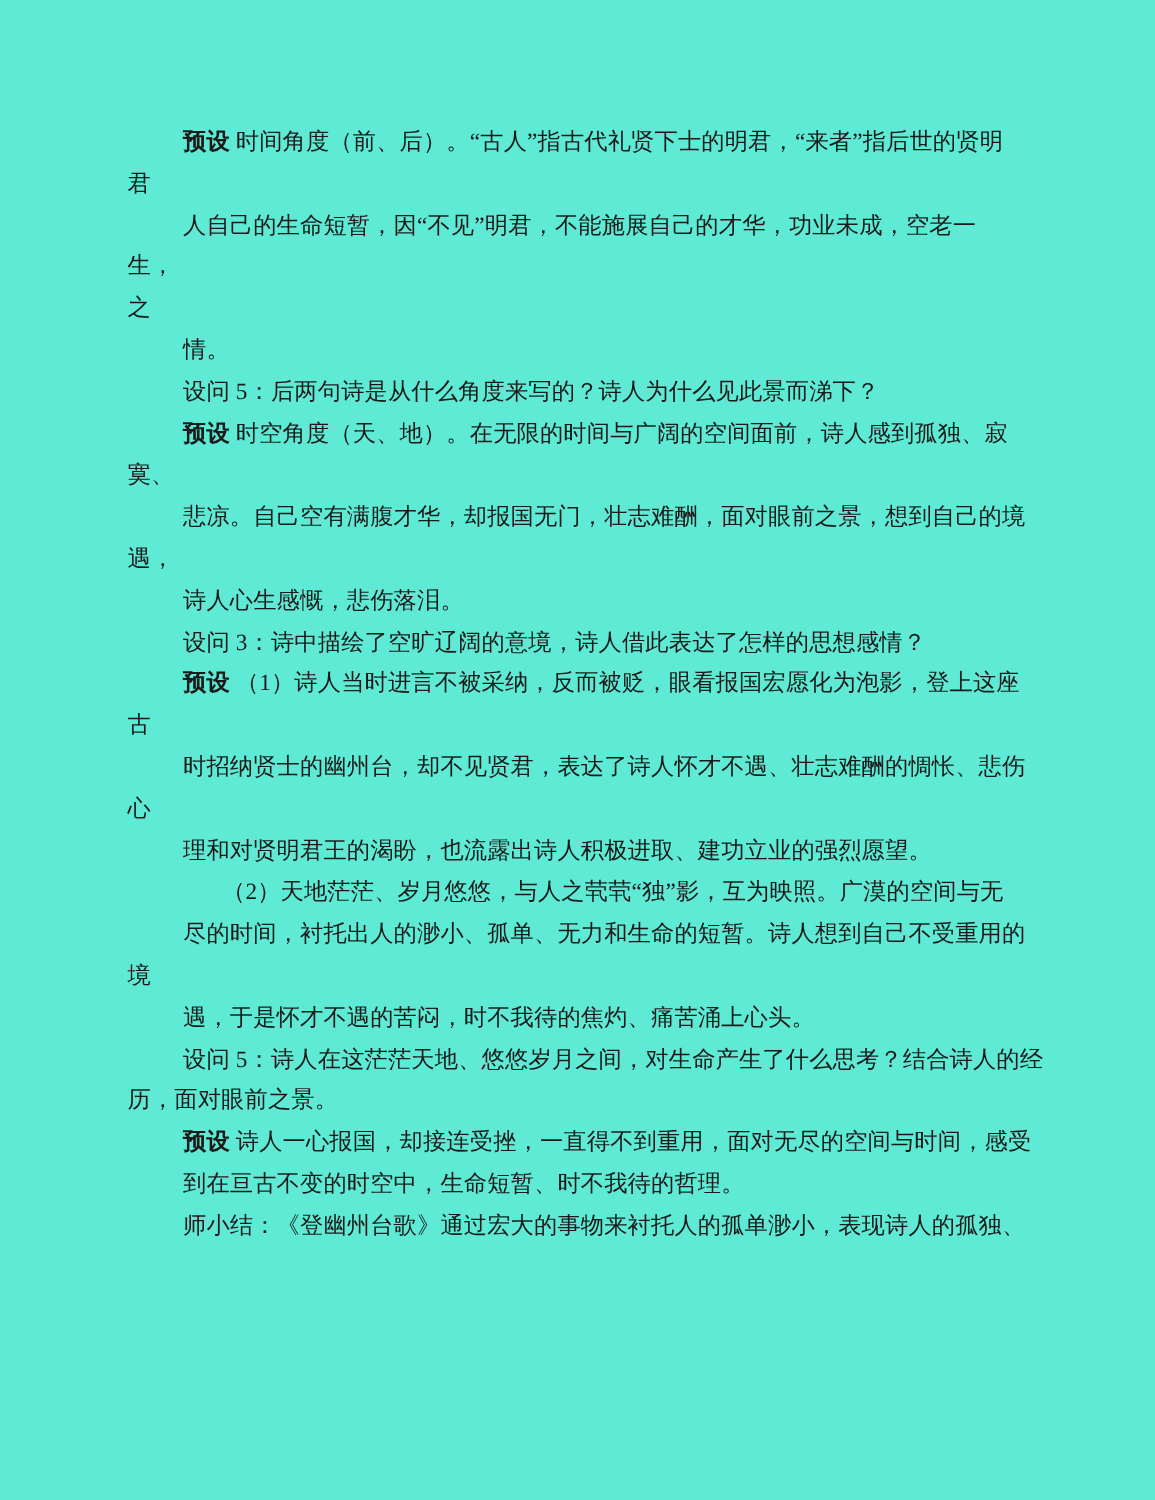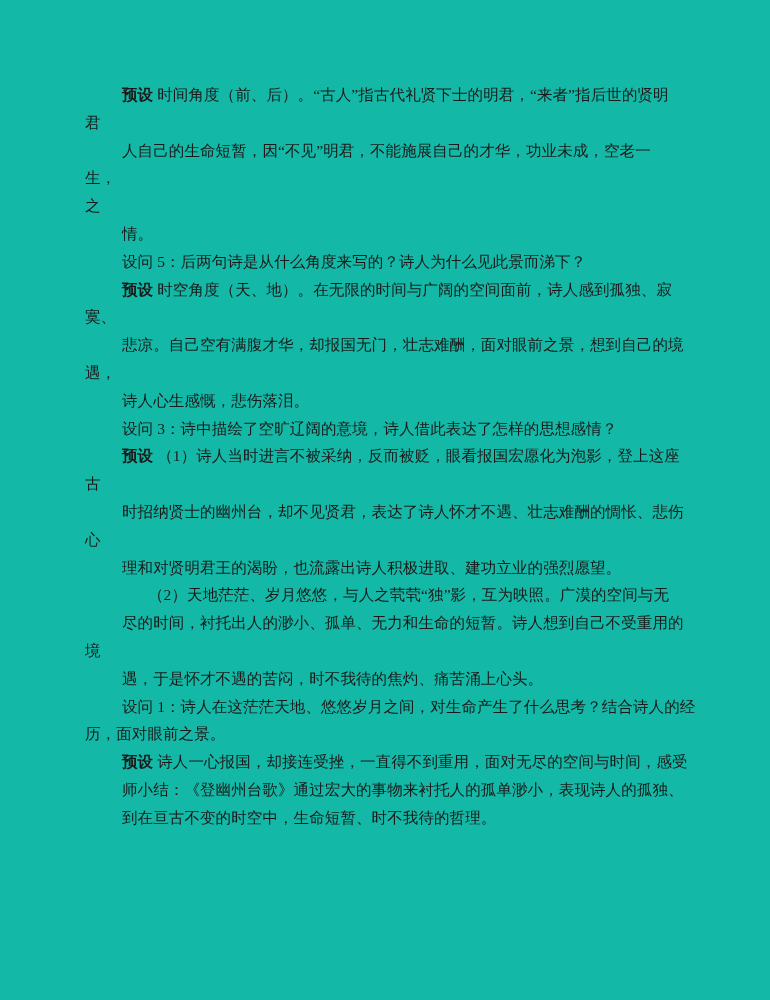--- a/index.html
+++ b/index.html
@@ -9,21 +9,21 @@
   body {
     width: 770px;
     height: 1000px;
     background: #ffffff;
     font-family: "Liberation Serif", "DejaVu Serif", serif;
   }
   .page {
     position: relative;
     width: 770px;
     height: 1000px;
-    background: #14b8a6;
+    background: #5eead4;
     overflow: hidden;
   }
   .doc {
     position: absolute;
     left: 85px;
     top: 81px;
     width: 640px;
     font-size: 15.5px;
     line-height: 27.8px;
     color: #1a1a1a;
@@ -59,19 +59,19 @@
       <div class="line indent-body"><span class="seg">设问 3：诗中描绘了空旷辽阔的意境，诗人借此表达了怎样的思想感情？</span></div>
       <div class="line indent-body"><span class="seg seg-bold">预设</span><span class="seg"> （1）诗人当时进言不被采纳，反而被贬，眼看报国宏愿化为泡影，登上这座</span></div>
       <div class="line indent-margin"><span class="seg">古</span></div>
       <div class="line indent-body"><span class="seg">时招纳贤士的幽州台，却不见贤君，表达了诗人怀才不遇、壮志难酬的惆怅、悲伤</span></div>
       <div class="line indent-margin"><span class="seg">心</span></div>
       <div class="line indent-body"><span class="seg">理和对贤明君王的渴盼，也流露出诗人积极进取、建功立业的强烈愿望。</span></div>
       <div class="line indent-deep"><span class="seg">（2）天地茫茫、岁月悠悠，与人之茕茕“独”影，互为映照。广漠的空间与无</span></div>
       <div class="line indent-body"><span class="seg">尽的时间，衬托出人的渺小、孤单、无力和生命的短暂。诗人想到自己不受重用的</span></div>
       <div class="line indent-margin"><span class="seg">境</span></div>
       <div class="line indent-body"><span class="seg">遇，于是怀才不遇的苦闷，时不我待的焦灼、痛苦涌上心头。</span></div>
-      <div class="line indent-body"><span class="seg">设问 1：诗人在这茫茫天地、悠悠岁月之间，对生命产生了什么思考？结合诗人的经</span></div>
+      <div class="line indent-body"><span class="seg">设问 5：诗人在这茫茫天地、悠悠岁月之间，对生命产生了什么思考？结合诗人的经</span></div>
       <div class="line indent-margin"><span class="seg">历，面对眼前之景。</span></div>
       <div class="line indent-body"><span class="seg seg-bold">预设</span><span class="seg"> 诗人一心报国，却接连受挫，一直得不到重用，面对无尽的空间与时间，感受</span></div>
+      <div class="line indent-body"><span class="seg">到在亘古不变的时空中，生命短暂、时不我待的哲理。</span></div>
       <div class="line indent-body"><span class="seg">师小结：《登幽州台歌》通过宏大的事物来衬托人的孤单渺小，表现诗人的孤独、</span></div>
-      <div class="line indent-body"><span class="seg">到在亘古不变的时空中，生命短暂、时不我待的哲理。</span></div>
     </article>
 </main>
 
 </body></html>

